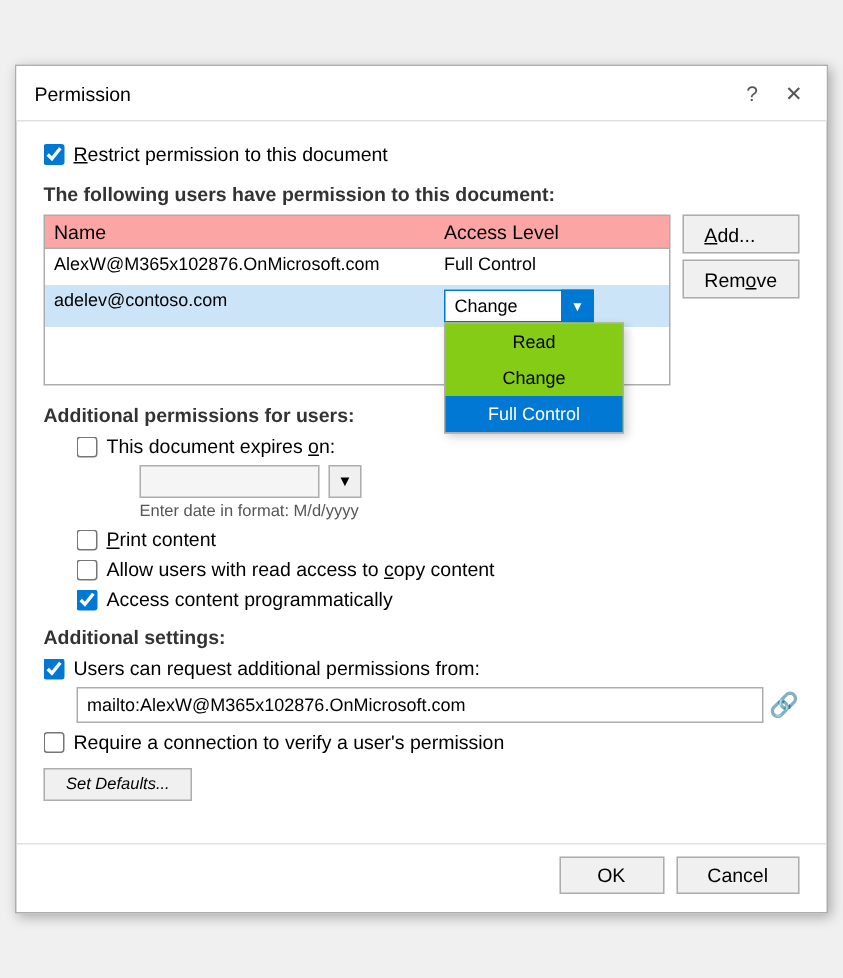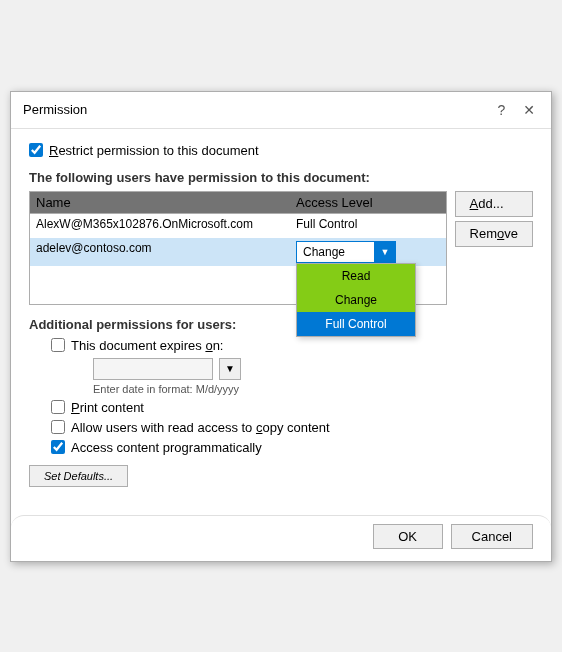--- a/index.html
+++ b/index.html
@@ -60,21 +60,21 @@
       accent-color: #0078d4;
       cursor: pointer;
     }
     .section-label {
       color: #333;
       margin-bottom: 6px;
       font-weight: bold;
     }
     .table-header {
       display: flex;
-      background: #737373;
+      background: #fca5a5;
       border-bottom: 1px solid #adadad;
       padding: 3px 6px;
     }
     .table-header-name {
       width: 260px;
       font-weight: 400;
       color: #000;
     }
     .table-header-access {
       flex: 1;
@@ -253,21 +253,20 @@
       font-size: 11px;
       cursor: pointer;
       font-style: italic;
     }
     .dialog-footer {
       display: flex;
       justify-content: flex-end;
       gap: 8px;
       padding: 8px 18px 12px 18px;
       border-top: 1px solid #e0e0e0;
-      border-radius: 13px;
     }
     .btn-ok, .btn-cancel {
       border: 1px solid #adadad;
       background: #f0f0f0;
       padding: 4px 20px;
       font-size: 13px;
       cursor: pointer;
       min-width: 70px;
     }
     .underline { text-decoration: underline; }
@@ -360,20 +359,38 @@
           <label for="copy">Allow users with read access to <span class="underline">c</span>opy content</label>
         </div>
 
         <div class="sub-row">
           <input type="checkbox" id="programmatic" checked="" style="">
           <label for="programmatic">Access content pro<span class="underline">g</span>rammatically</label>
         </div>
       </div>
     </div>
 
+    <div class="settings-section">
+      <div class="section-label">Additional settings:</div>
+
+      <div class="sub-row" style="padding-left:0;">
+        <input type="checkbox" id="request" checked="" style="">
+        <label for="request">Users can request additional permissions from:</label>
+      </div>
+
+      <div class="email-input-row">
+        <input type="text" class="email-input" value="mailto:AlexW@M365x102876.OnMicrosoft.com" style="">
+        <span class="link-icon">🔗</span>
+      </div>
+
+      <div class="sub-row" style="padding-left:0;">
+        <input type="checkbox" id="connection" style="">
+        <label for="connection">Require a connection to verify a user's permission</label>
+      </div>
+    </div>
 
     <div class="defaults-row">
       <button class="btn-defaults">Set Defaults...</button>
     </div>
   </div>
 
   <div class="dialog-footer">
     <button class="btn-ok">OK</button>
     <button class="btn-cancel">Cancel</button>
   </div>

